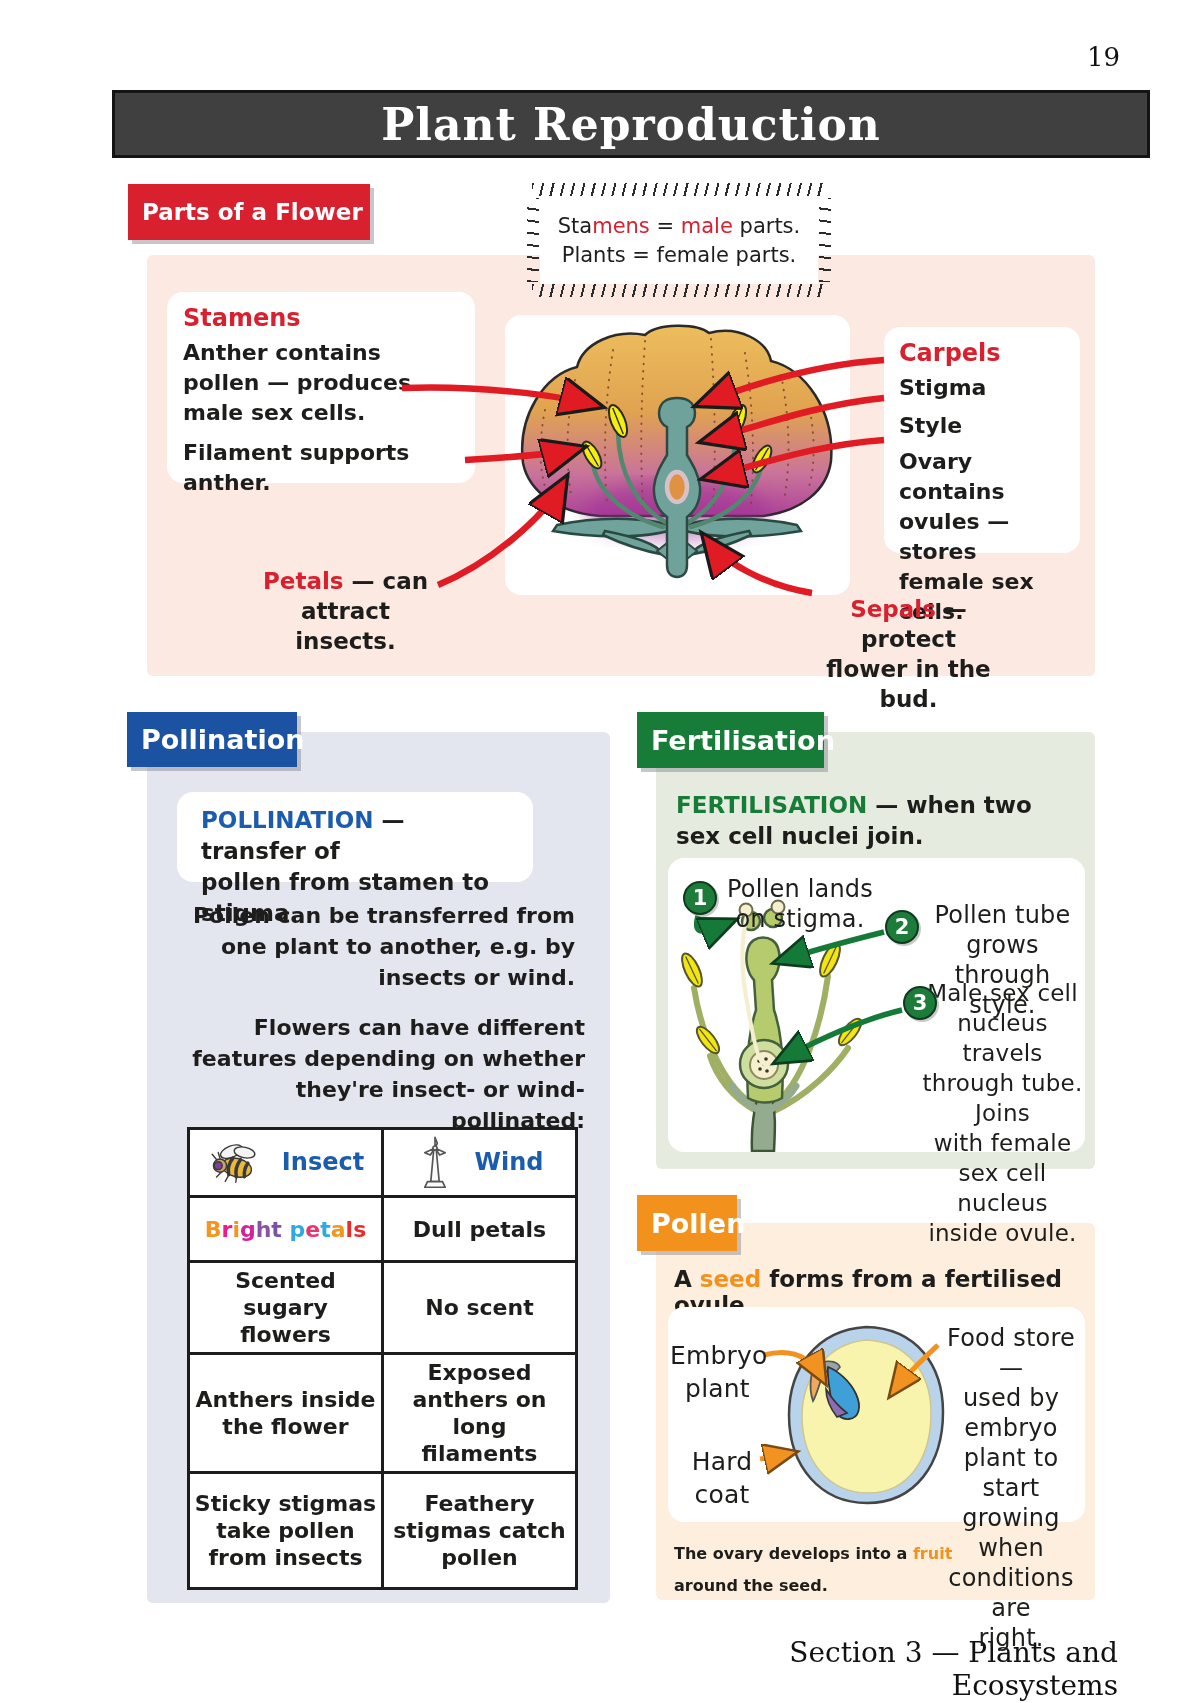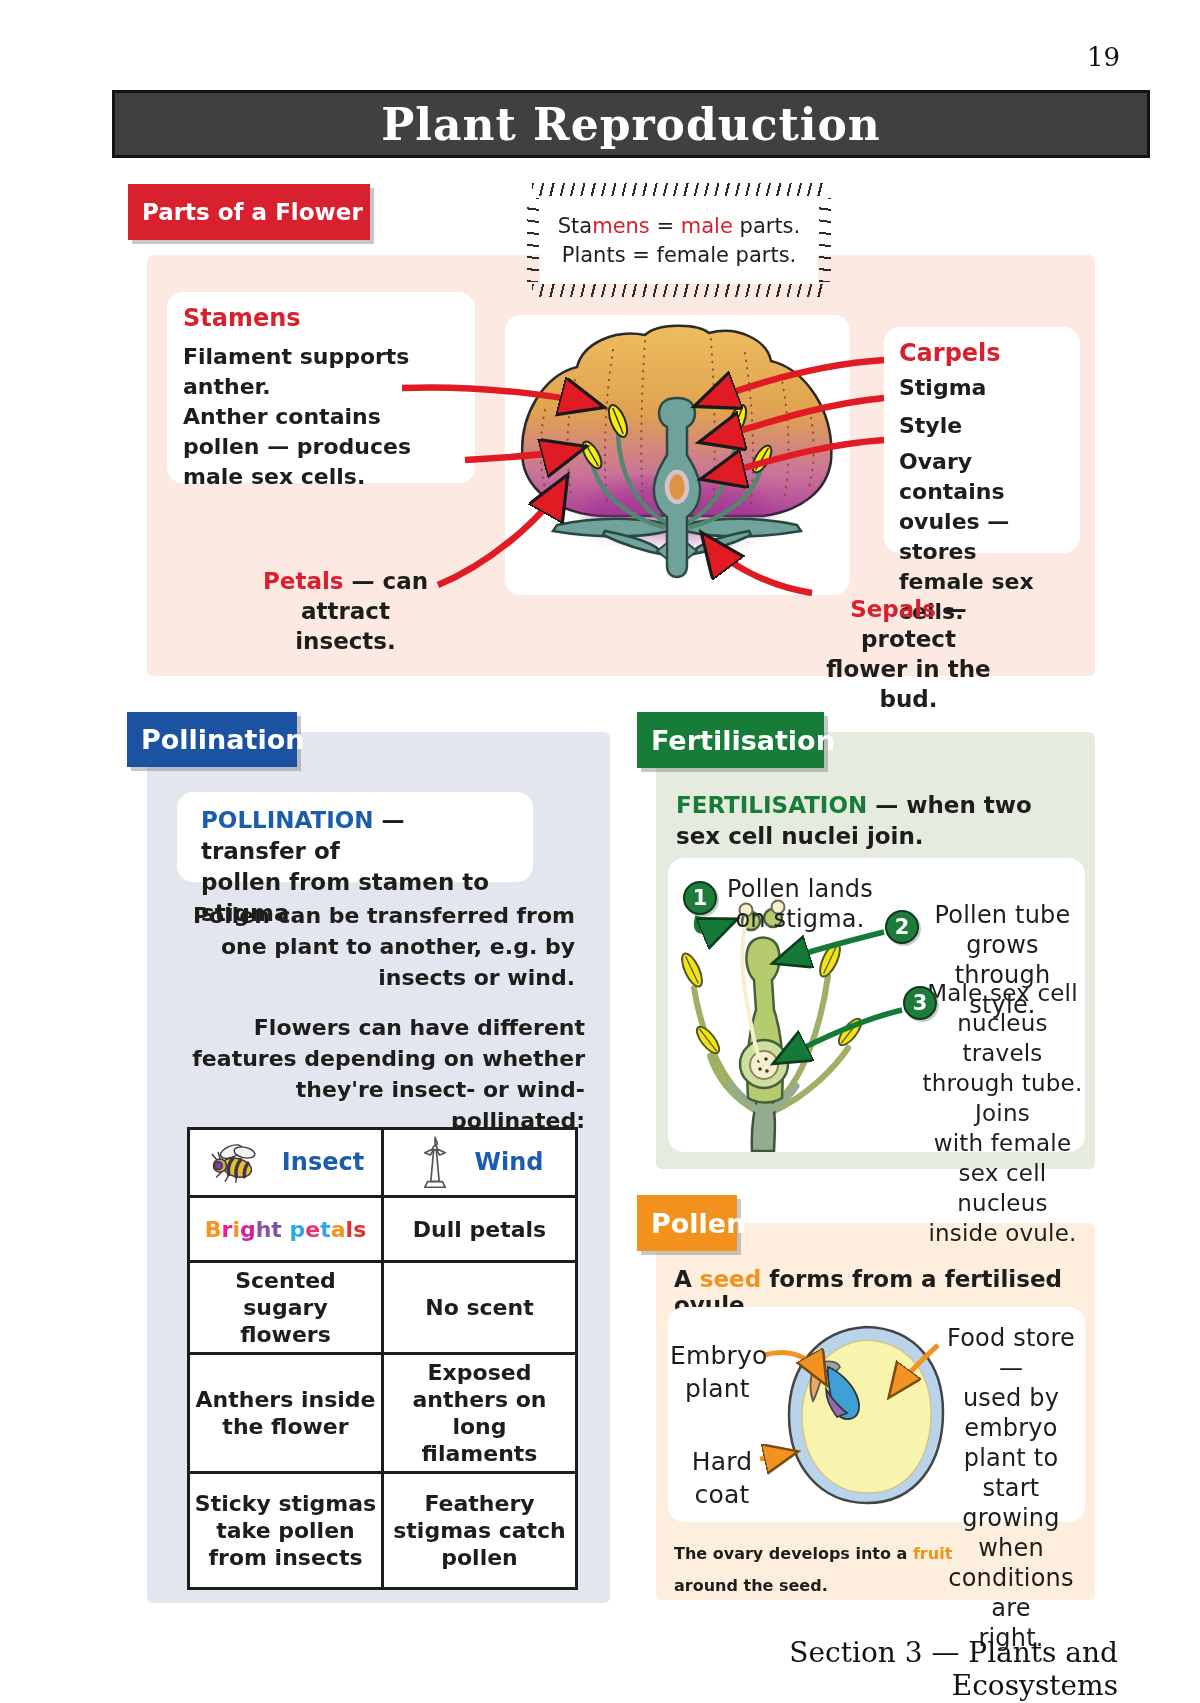--- a/index.html
+++ b/index.html
@@ -116,24 +116,24 @@
     <div class="hatch h ht"></div>
     <div class="hatch h hb"></div>
     <div class="hatch v hl"></div>
     <div class="hatch v hr"></div>
     <div><span>Sta</span><span class="red">mens</span><span> = </span><span class="red">male</span><span> parts.</span></div>
     <div>Plants = female parts.</div>
   </div>
 
   <div class="abs white-box" id="stamens-box">
     <div class="box-title red">Stamens</div>
-    <div class="body-txt pre" style="margin-top:10px">Filament supports anther.</div>
     <div class="body-txt pre">Anther contains
 pollen — produces
 male sex cells.</div>
+    <div class="body-txt pre" style="margin-top:10px">Filament supports anther.</div>
   </div>
 
   <div class="abs white-box" id="carpels-box">
     <div class="box-title red">Carpels</div>
     <div class="body-txt">Stigma</div>
     <div class="body-txt" style="margin-top:8px">Style</div>
     <div class="body-txt pre" style="margin-top:6px">Ovary contains
 ovules — stores
 female sex cells.</div>
   </div>

